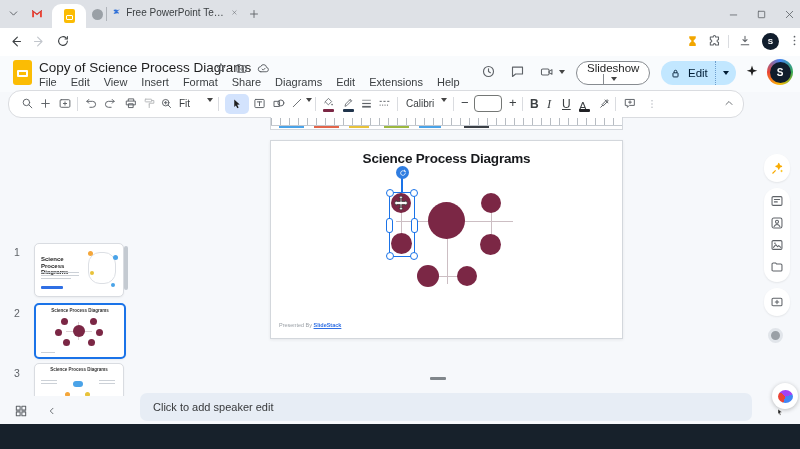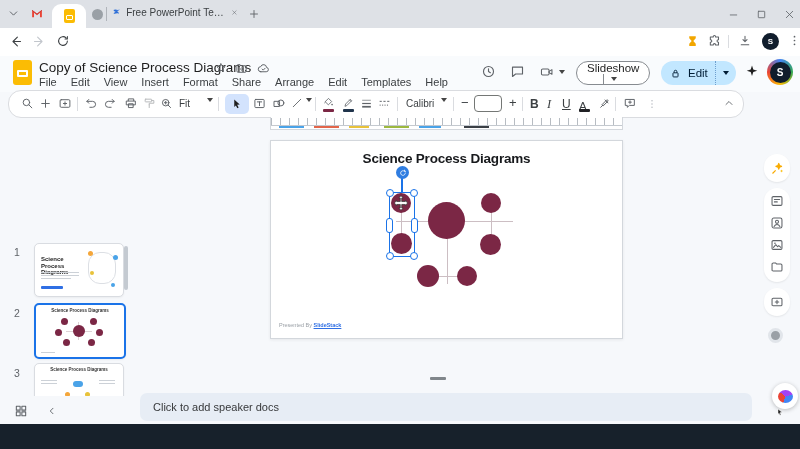--- a/index.html
+++ b/index.html
@@ -201,23 +201,23 @@
           <path class="st" d="M9.5 13l2 2 3.5-3.5"></path>
         </svg>
       </div>
     <div class="abs menus" style="left:32px;top:19px;">
       <span>File</span>
       <span>Edit</span>
       <span>View</span>
       <span>Insert</span>
       <span>Format</span>
       <span>Share</span>
-      <span>Arrange</span>
+      <span>Diagrams</span>
       <span>Edit</span>
-      <span>Templates</span>
+      <span>Extensions</span>
       <span>Help</span>
     </div>
     <div class="abs" style="left:481px;top:8px;">
       <svg class="ic" width="15" height="15" viewBox="0 0 24 24">
           <circle class="st" cx="12" cy="12" r="8"></circle>
           <path class="st" d="M12 7.5V12l3 2"></path>
         </svg>
       </div>
     <div class="abs" style="left:510px;top:8px;">
       <svg class="ic" width="15" height="15" viewBox="0 0 24 24">
@@ -539,21 +539,21 @@
   </div>
   <div class="abs railbox" style="top:288px;height:28px;display:flex;align-items:center;justify-content:center;">
     <svg class="ic" width="14" height="14" viewBox="0 0 24 24">
         <rect class="st" x="3.5" y="5.5" width="17" height="13" rx="2"></rect>
         <path class="st" d="M12 9v6M9 12h6"></path>
       </svg>
   </div>
   <div class="abs" style="left:768px;top:328px;width:15px;height:15px;border-radius:50%;border:3.5px solid #e1e5ea;background:#9aa0a6;box-sizing:border-box;"></div>
 
   <div class="abs notes">
-    <span style="margin-left:13px;">Click to add speaker docs</span>
+    <span style="margin-left:13px;">Click to add speaker edit</span>
   </div>
   <div class="abs" style="left:772px;top:383px;width:26px;height:26px;border-radius:50%;background:#fff;box-shadow:0 1px 4px rgba(0,0,0,.25);display:flex;align-items:center;justify-content:center;">
     <div style="width:15px;height:13px;border-radius:50%;background:conic-gradient(from 200deg,#ea4335 0 30%,#a142f4 30% 65%,#4285f4 65% 100%);"></div>
   </div>
   <svg class="abs ic" style="left:776px;top:407px;" width="8" height="10" viewBox="0 0 24 24">
       <path d="M6 3l12 10-6 1 3 6-3 1.5-3-6L6 19z" fill="#1f1f1f" stroke="#fff" stroke-width="1.4"></path>
     </svg>
 
   <div class="abs taskbar">
     

